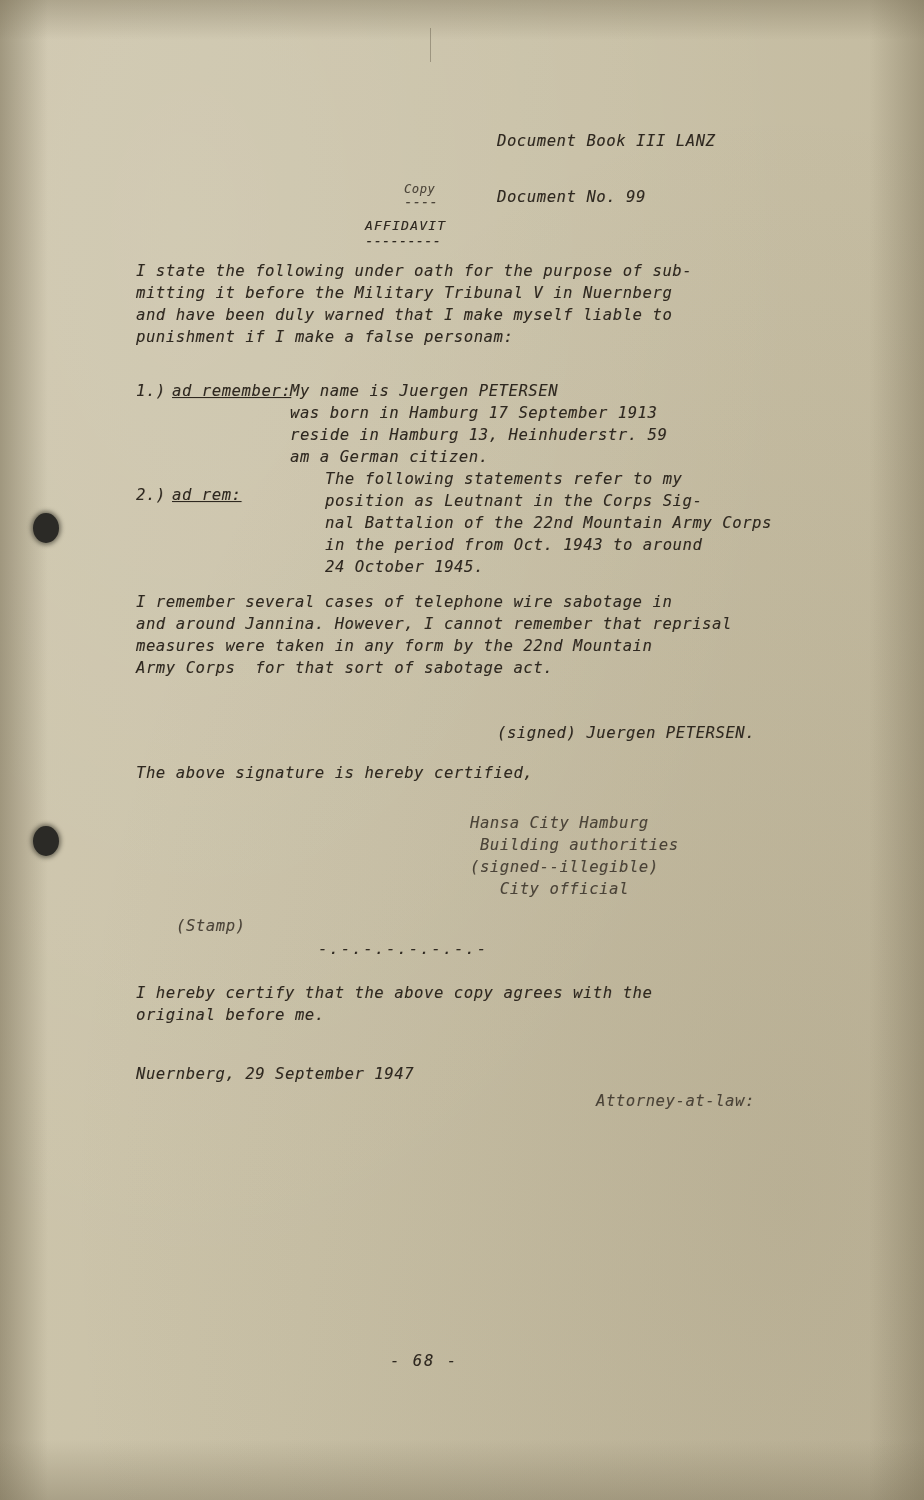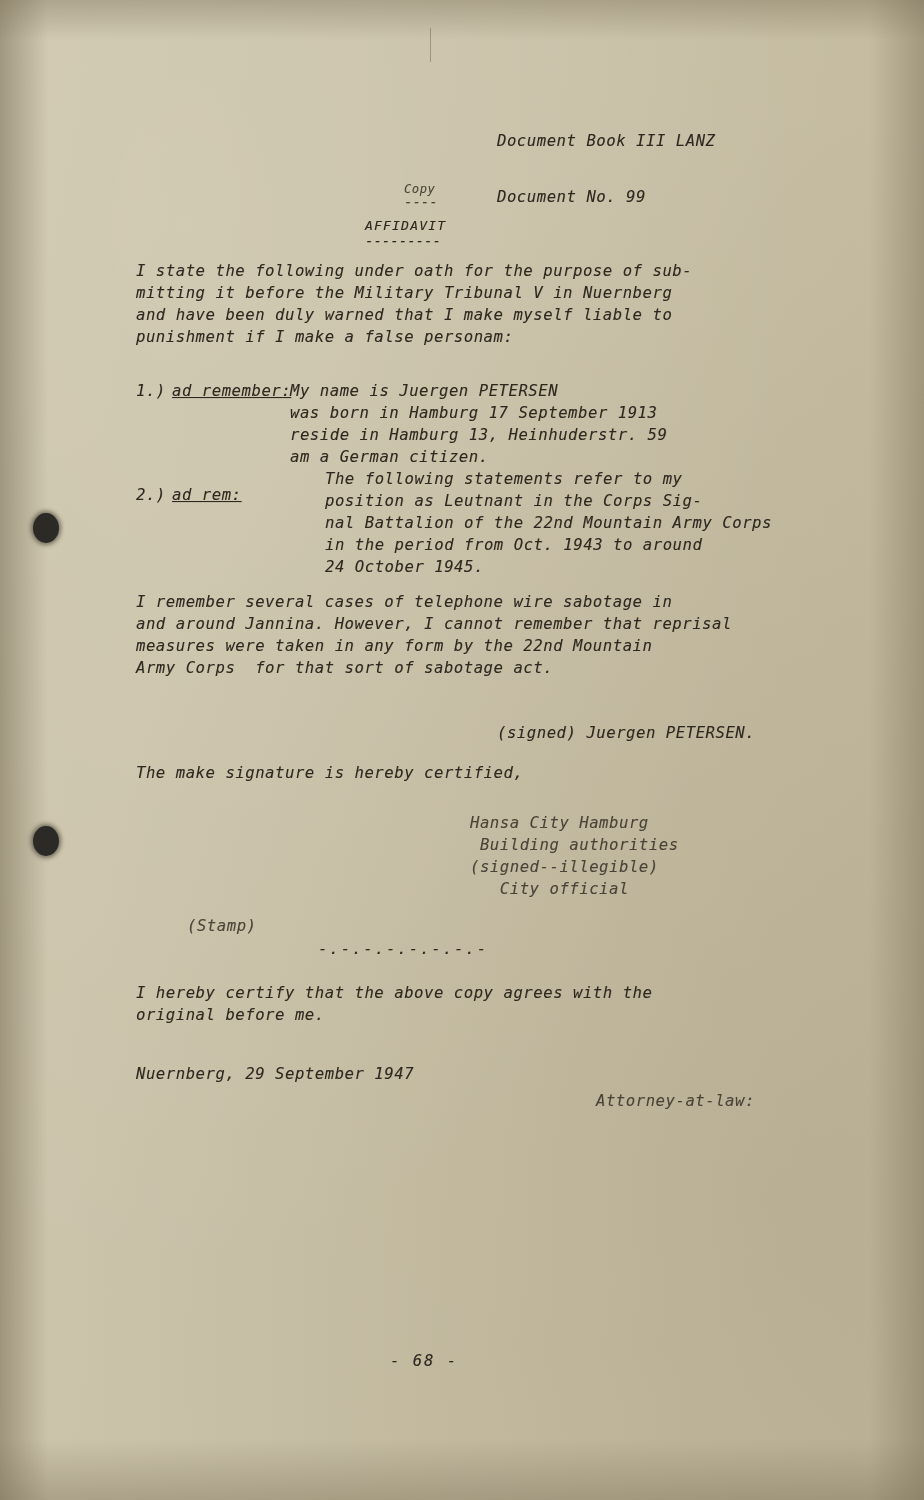--- a/index.html
+++ b/index.html
@@ -87,21 +87,21 @@
   #item1-label { left: 172px; top: 380px; text-decoration: underline; }
   #item1-body { left: 290px; top: 380px; }
   #item2-num { left: 136px; top: 484px; }
   #item2-label { left: 172px; top: 484px; text-decoration: underline; }
   #item2-body { left: 325px; top: 468px; }
   #para2 { left: 136px; top: 591px; }
   #signed { left: 497px; top: 722px; }
   #certline { left: 136px; top: 762px; }
   #cityline { left: 136px; top: 797px; }
   #authority { left: 470px; top: 812px; }
-  #stamp { left: 187px; top: 915px; }
+  #stamp { left: 176px; top: 915px; }
   #rule { left: 318px; top: 938px; letter-spacing: 2px; }
   #para3 { left: 136px; top: 982px; }
   #nbg { left: 136px; top: 1063px; text-align: center; }
   #atty { left: 596px; top: 1090px; }
   #pageno { left: 390px; top: 1350px; letter-spacing: 2px; }
 </style>
 </head>
 <body>
 
 <div class="page">
@@ -144,21 +144,21 @@
 in the period from Oct. 1943 to around
 24 October 1945.</div>
 
   <div class="txt block ink-mid" id="para2">I remember several cases of telephone wire sabotage in
 and around Jannina. However, I cannot remember that reprisal
 measures were taken in any form by the 22nd Mountain
 Army Corps  for that sort of sabotage act.</div>
 
   <div class="txt block ink-mid" id="signed">(signed) Juergen PETERSEN.</div>
 
-  <div class="txt block ink-mid" id="certline">The make signature is hereby certified,</div>
+  <div class="txt block ink-mid" id="certline">The above signature is hereby certified,</div>
 
   <div class="txt block ink-light" id="authority">Hansa City Hamburg
  Building authorities
 (signed--illegible)
    City official</div>
 
   <div class="txt block ink-light" id="stamp">(Stamp)</div>
 
   <div class="txt block ink-mid" id="rule">-.-.-.-.-.-.-.-</div>
 

